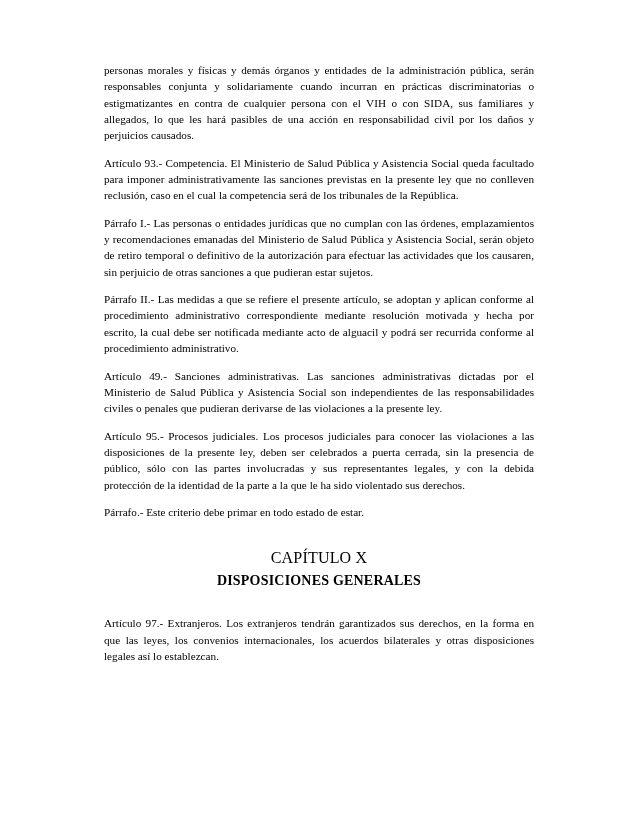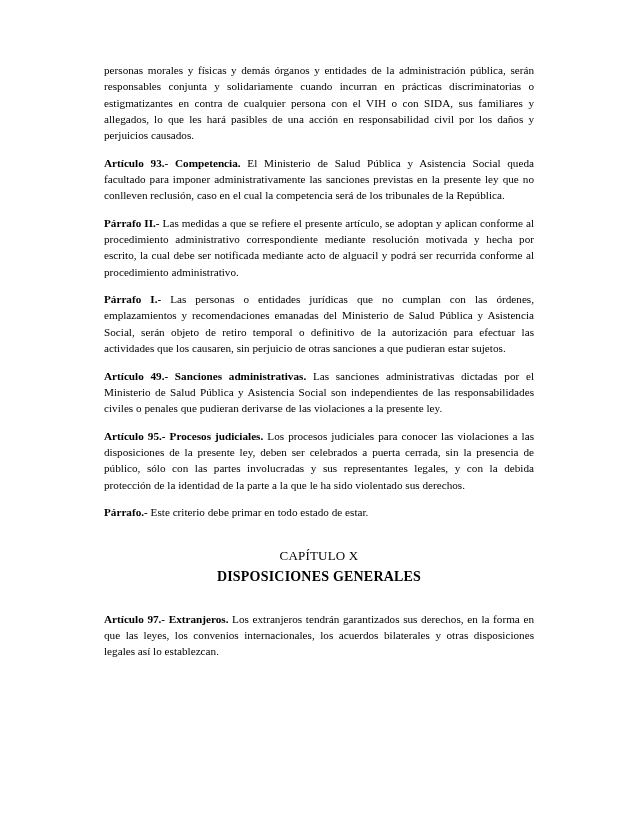--- a/index.html
+++ b/index.html
@@ -23,28 +23,28 @@
   }
   .para {
     font-size: 11.2px;
     line-height: 1.46;
     text-align: justify;
     margin: 0 0 11px 0;
     text-indent: 0;
     hyphens: none;
   }
   .lead {
-    font-weight: bold;
+    font-weight: normal;
   }
   .chapter-block {
     margin: 26px 0 24px 0;
     text-align: center;
   }
   .chapter-title {
-    font-size: 13px;
+    font-size: 16px;
     line-height: 1.5;
     font-weight: normal;
     letter-spacing: 0.2px;
     text-align: center;
   }
   .chapter-subtitle {
     font-size: 14px;
     line-height: 1.5;
     font-weight: bold;
     letter-spacing: 0.2px;
@@ -57,25 +57,25 @@
 
   <p class="para">
     <span>personas morales y físicas y demás órganos y entidades de la administración pública, serán responsables conjunta y solidariamente cuando incurran en prácticas discriminatorias o estigmatizantes en contra de cualquier persona con el VIH o con SIDA, sus familiares y allegados, lo que les hará pasibles de una acción en responsabilidad civil por los daños y perjuicios causados.</span>
   </p>
 
   <p class="para">
     <span class="lead">Artículo 93.- Competencia.</span><span> El Ministerio de Salud Pública y Asistencia Social queda facultado para imponer administrativamente las sanciones previstas en la presente ley que no conlleven reclusión, caso en el cual la competencia será de los tribunales de la República.</span>
   </p>
 
   <p class="para">
-    <span class="lead">Párrafo II.-</span><span> Las medidas a que se refiere el presente artículo, se adoptan y aplican conforme al procedimiento administrativo correspondiente mediante resolución motivada y hecha por escrito, la cual debe ser notificada mediante acto de alguacil y podrá ser recurrida conforme al procedimiento administrativo.</span>
+    <span class="lead">Párrafo I.-</span><span> Las personas o entidades jurídicas que no cumplan con las órdenes, emplazamientos y recomendaciones emanadas del Ministerio de Salud Pública y Asistencia Social, serán objeto de retiro temporal o definitivo de la autorización para efectuar las actividades que los causaren, sin perjuicio de otras sanciones a que pudieran estar sujetos.</span>
   </p>
 
   <p class="para">
-    <span class="lead">Párrafo I.-</span><span> Las personas o entidades jurídicas que no cumplan con las órdenes, emplazamientos y recomendaciones emanadas del Ministerio de Salud Pública y Asistencia Social, serán objeto de retiro temporal o definitivo de la autorización para efectuar las actividades que los causaren, sin perjuicio de otras sanciones a que pudieran estar sujetos.</span>
+    <span class="lead">Párrafo II.-</span><span> Las medidas a que se refiere el presente artículo, se adoptan y aplican conforme al procedimiento administrativo correspondiente mediante resolución motivada y hecha por escrito, la cual debe ser notificada mediante acto de alguacil y podrá ser recurrida conforme al procedimiento administrativo.</span>
   </p>
 
   <p class="para">
     <span class="lead">Artículo 49.- Sanciones administrativas.</span><span> Las sanciones administrativas dictadas por el Ministerio de Salud Pública y Asistencia Social son independientes de las responsabilidades civiles o penales que pudieran derivarse de las violaciones a la presente ley.</span>
   </p>
 
   <p class="para">
     <span class="lead">Artículo 95.- Procesos judiciales.</span><span> Los procesos judiciales para conocer las violaciones a las disposiciones de la presente ley, deben ser celebrados a puerta cerrada, sin la presencia de público, sólo con las partes involucradas y sus representantes legales, y con la debida protección de la identidad de la parte a la que le ha sido violentado sus derechos.</span>
   </p>
 

